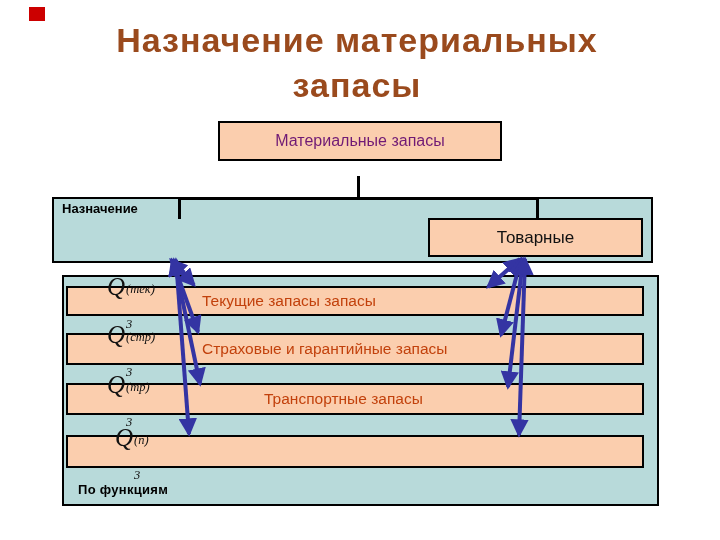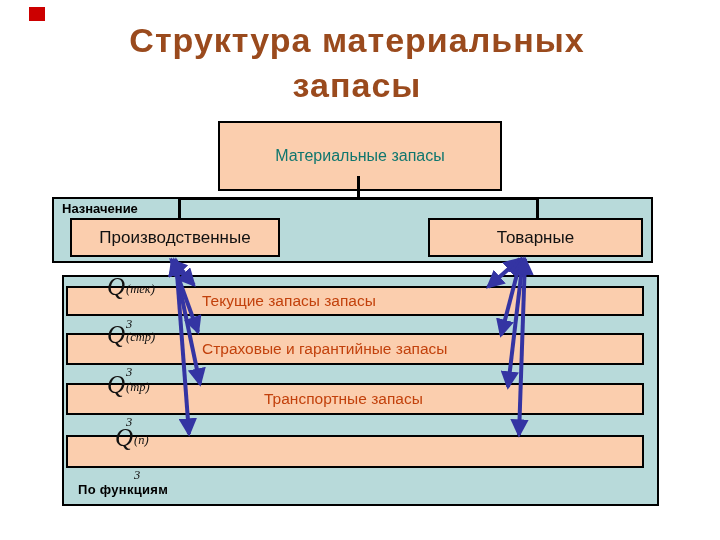--- a/index.html
+++ b/index.html
@@ -8,24 +8,24 @@
     font-family:"Liberation Sans",sans-serif;overflow:hidden;
   }
   .corner-square{
     position:absolute;left:29px;top:7px;width:16px;height:14px;background:#cc0000;
   }
   .title{
     position:absolute;left:0;top:18px;width:714px;text-align:center;
     color:#9a4a1d;font-weight:bold;font-size:34px;line-height:45px;letter-spacing:1px;
   }
   .root-box{
-    position:absolute;left:218px;top:121px;width:284px;height:70px;
+    position:absolute;left:218px;top:121px;width:284px;height:40px;
     background:#fbceae;border:2px solid #000;box-sizing:border-box;
     display:flex;align-items:center;justify-content:center;
-    font-size:16px;color:#0f766e;
+    font-size:16px;color:#701a75;
   }
   .stub{position:absolute;left:357px;top:176px;width:3px;height:23px;background:#000;}
   .band{
     position:absolute;left:52px;top:197px;width:601px;height:66px;
     background:#b8dada;border:2px solid #000;box-sizing:border-box;
   }
   .band-label{
     position:absolute;left:62px;top:201px;font-size:13px;font-weight:bold;color:#000;
   }
   .bracket-h{position:absolute;left:178px;top:197px;width:361px;height:3px;background:#000;}
@@ -71,39 +71,36 @@
   .arrows{position:absolute;left:0;top:0;pointer-events:none;}
 </style>
 </head>
 <body>
 
 <div class="slide">
 
   <div class="corner-square"></div>
 
   <div class="title">
-    <div>Структура материальных</div>
+    <div>Назначение материальных</div>
     <div>запасы</div>
   </div>
 
   <div class="root-box">
     <span>Материальные запасы</span>
   </div>
 
   <div class="stub"></div>
 
   <div class="band"></div>
   <div class="bracket-h"></div>
   <div class="bracket-v bv-left"></div>
   <div class="bracket-v bv-right"></div>
   <div class="band-label">Назначение</div>
 
-  <div class="branch-box branch-left">
-    <span>Производственные</span>
-  </div>
   <div class="branch-box branch-right">
     <span>Товарные</span>
   </div>
 
   <div class="panel"></div>
 
   <div class="row-box row1">
     <span class="formula" style="left:39px"><span>Q</span><span class="fss">
           <span class="fsup">(тек)</span>
           <span class="fsub">3</span>

